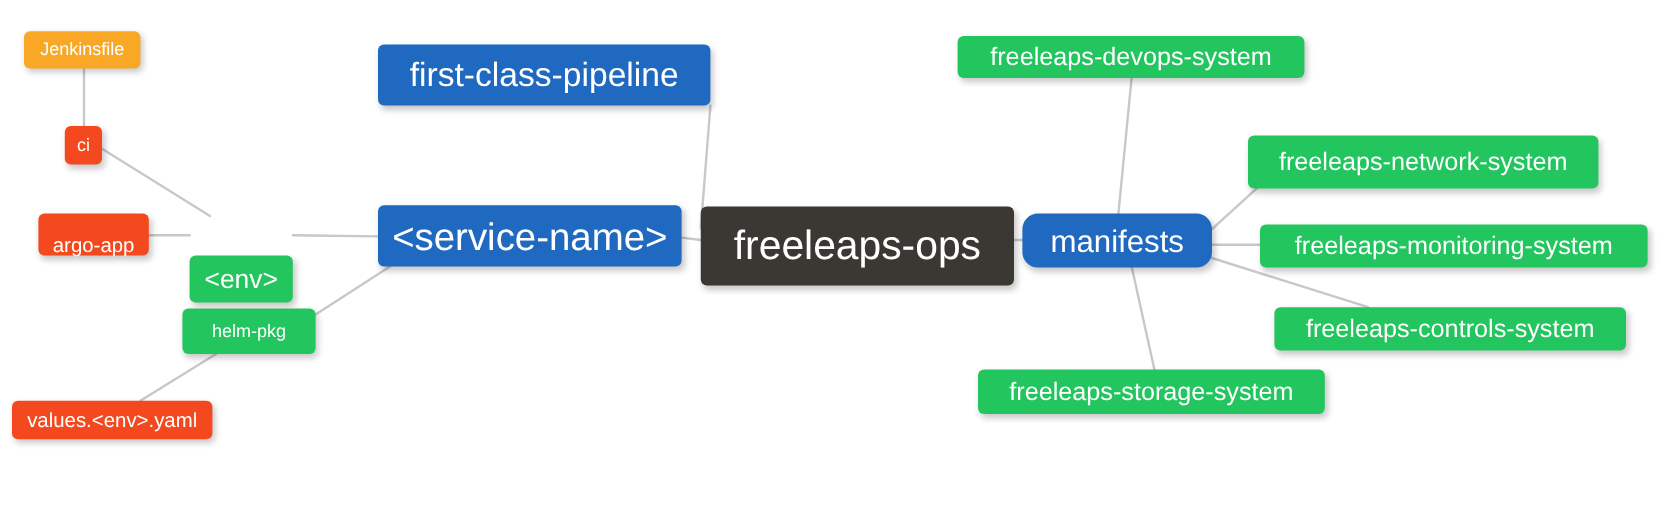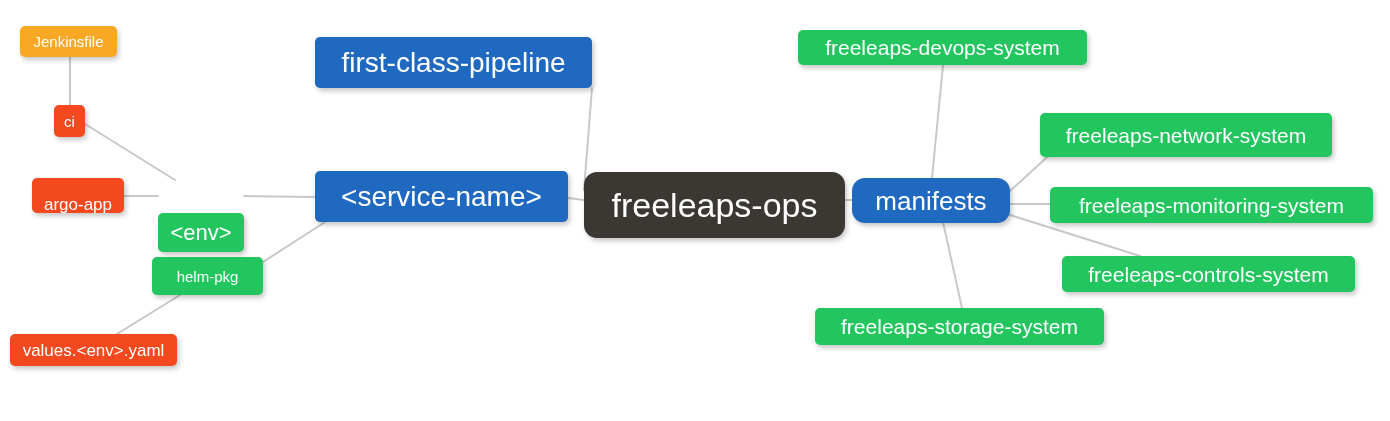--- a/index.html
+++ b/index.html
@@ -72,27 +72,27 @@
       <line x1="158" y1="196" x2="124" y2="196" stroke="#c8c8c8" stroke-width="2" stroke-linecap="round"></line>
       <line x1="70" y1="105" x2="70" y2="57" stroke="#c8c8c8" stroke-width="2" stroke-linecap="round"></line>
       <line x1="180" y1="295" x2="117" y2="334" stroke="#c8c8c8" stroke-width="2" stroke-linecap="round"></line>
       <line x1="932" y1="178" x2="943" y2="65" stroke="#c8c8c8" stroke-width="2" stroke-linecap="round"></line>
       <line x1="1010" y1="191" x2="1056" y2="149" stroke="#c8c8c8" stroke-width="2" stroke-linecap="round"></line>
       <line x1="1010" y1="204" x2="1050" y2="204" stroke="#c8c8c8" stroke-width="2" stroke-linecap="round"></line>
       <line x1="1010" y1="215" x2="1140" y2="256" stroke="#c8c8c8" stroke-width="2" stroke-linecap="round"></line>
       <line x1="943" y1="222" x2="962" y2="308" stroke="#c8c8c8" stroke-width="2" stroke-linecap="round"></line>
     </svg>
   <div id="node-layer">
-      <div class="node node-root" style="left: 584px; top: 172px; width: 261px; height: 66px; font-size: 34px; border-radius: 13px;">
+      <div class="node node-root" style="left: 584px; top: 172px; width: 261px; height: 66px; font-size: 34px;">
         <span>freeleaps-ops</span>
       </div>
       <div class="node node-blue" style="left: 315px; top: 37px; width: 277px; height: 51px; font-size: 28px;">
         <span>first-class-pipeline</span>
       </div>
-      <div class="node node-blue" style="left: 315px; top: 171px; width: 253px; height: 51px; font-size: 28px;">
+      <div class="node node-blue" style="left: 315px; top: 171px; width: 253px; height: 51px; font-size: 32px;">
         <span>&lt;service-name&gt;</span>
       </div>
       <div class="node node-blue" style="left: 852px; top: 178px; width: 158px; height: 45px; font-size: 26px; border-radius: 13px;">
         <span>manifests</span>
       </div>
       <div class="node node-green" style="left: 158px; top: 176px; width: 86px; height: 39px; font-size: 22px; margin-top: 37px;">
         <span>&lt;env&gt;</span>
       </div>
       <div class="node node-green" style="left: 152px; top: 257px; width: 111px; height: 38px; font-size: 15px;">
         <span>helm-pkg</span>

